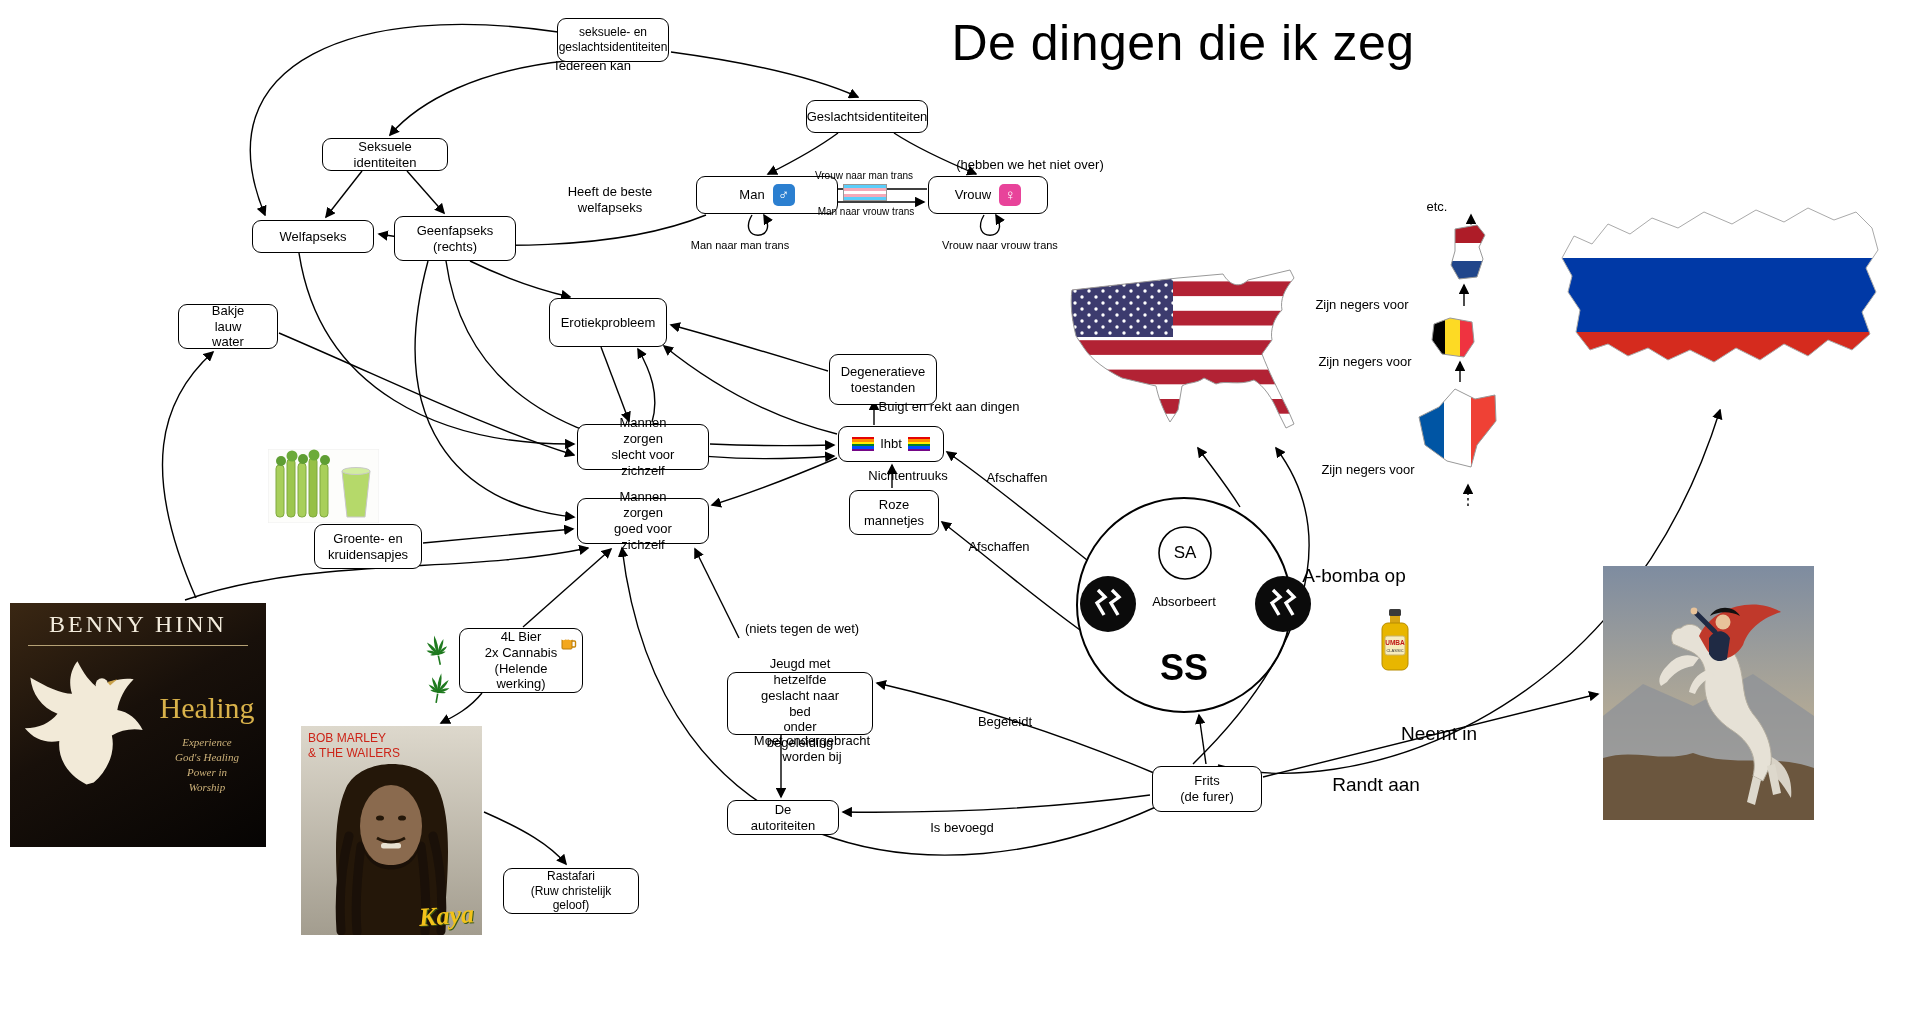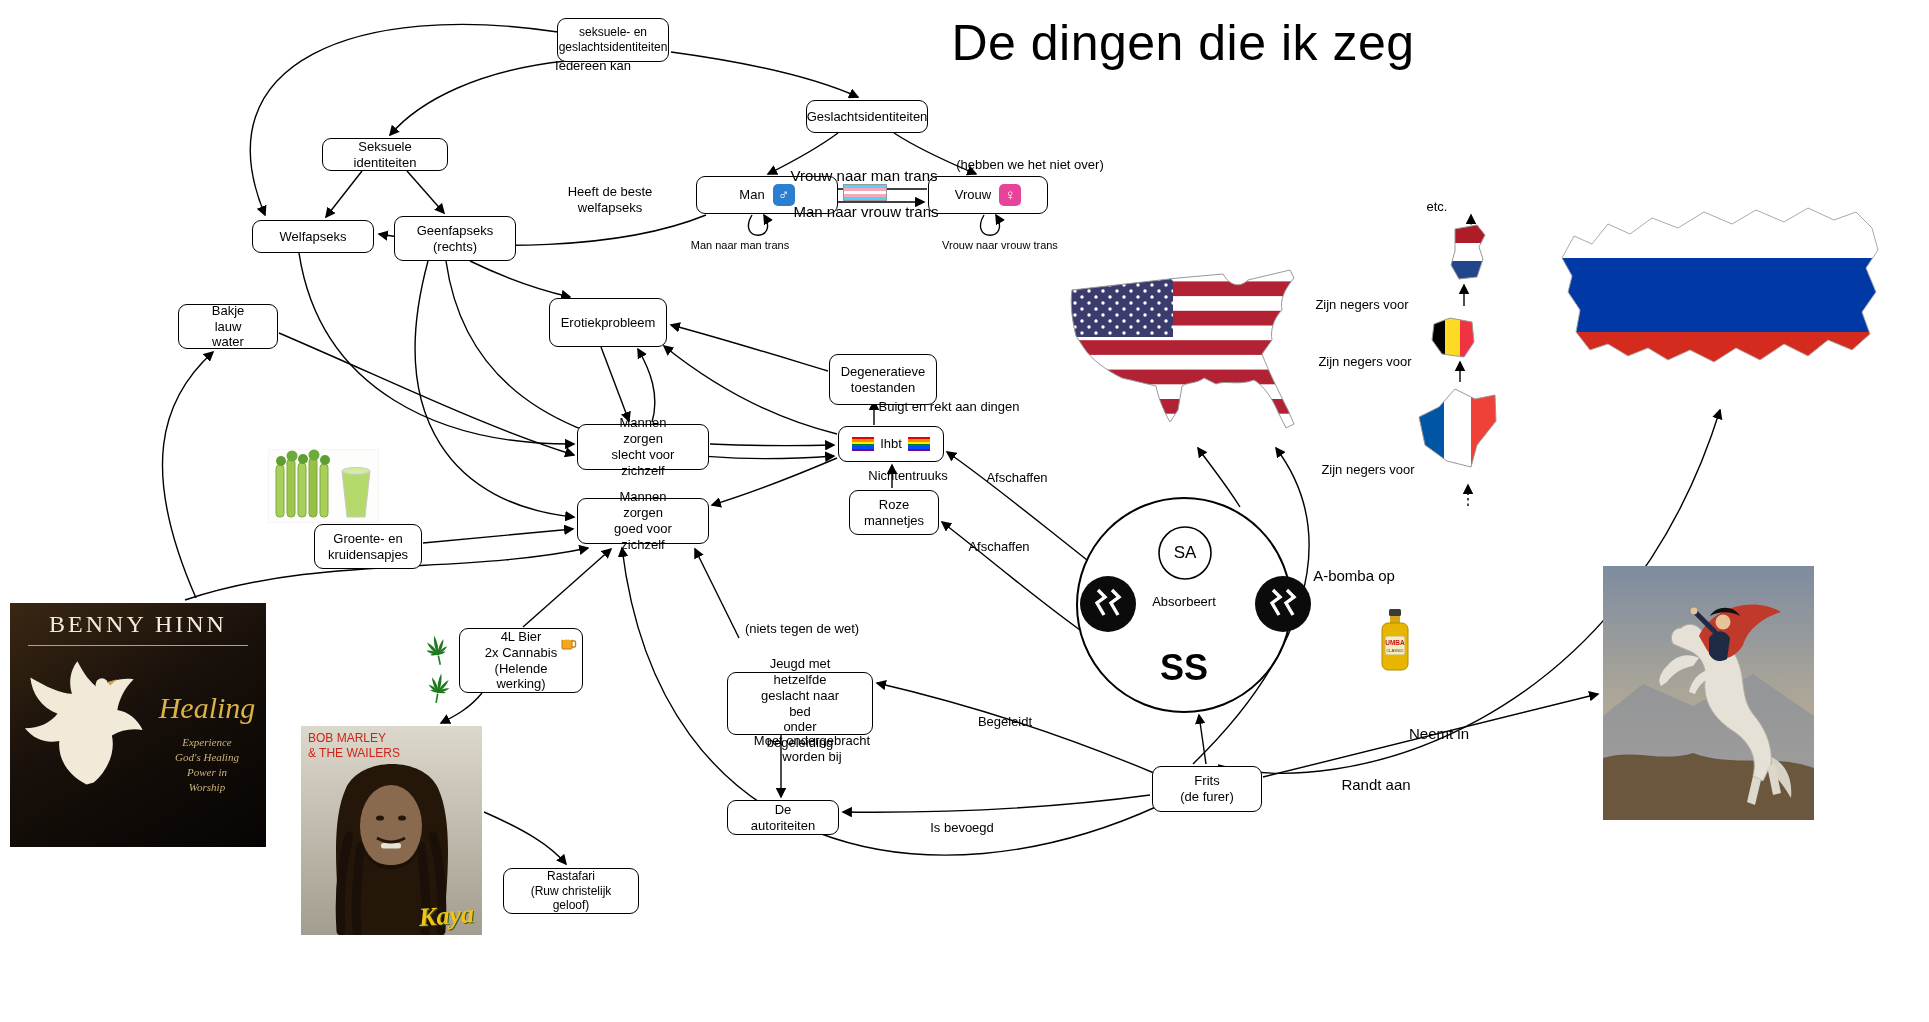--- a/index.html
+++ b/index.html
@@ -6,39 +6,39 @@
   html,body{background:#fff}
   #canvas{position:relative;width:1929px;height:1022px;background:#fff;overflow:hidden;
           font-family:"Liberation Sans",sans-serif;color:#000}
   #edges{position:absolute;left:0;top:0;z-index:1}
   .img{position:absolute;z-index:2}
   .node{position:absolute;z-index:3;background:#fff;border:1.6px solid #000;border-radius:9px;
         display:flex;align-items:center;justify-content:center;text-align:center;
         font-size:13px;line-height:1.22;white-space:pre-line;padding:2px 22px}
   .lbl{position:absolute;z-index:4;font-size:13px;line-height:1.2;text-align:center;
        white-space:pre-line;transform:translate(-50%,-50%)}
-  .lbl.tiny{font-size:15px}
+  .lbl.tiny{font-size:10px}
   .lbl.small{font-size:11px}
-  .lbl.big{font-size:15px}
+  .lbl.big{font-size:19px}
   .title{position:absolute;z-index:4;left:1183px;top:14px;transform:translateX(-50%);
          font-size:50px;letter-spacing:.5px;white-space:nowrap}
   .sym{display:inline-flex;align-items:center;justify-content:center;width:22px;height:22px;
        border-radius:5px;color:#fff;font-size:15px;margin-left:8px;flex:0 0 auto}
   .rainbow{display:inline-block;width:22px;height:14px;margin:0 6px;flex:0 0 auto;
       background:linear-gradient(#e40303 0 16.6%,#ff8c00 16.6% 33.3%,#ffed00 33.3% 50%,#008026 50% 66.6%,#004dff 66.6% 83.3%,#750787 83.3% 100%)}
   .transflag{position:absolute;z-index:4;left:843px;top:184px;width:44px;height:17px;border:1px solid #999;
       background:linear-gradient(#5BCEFA 0 20%,#F5A9B8 20% 40%,#fff 40% 60%,#F5A9B8 60% 80%,#5BCEFA 80% 100%)}
   .ss-text{position:absolute;z-index:4;transform:translate(-50%,-50%);font-weight:700}
   
   .benny{left:10px;top:603px;width:256px;height:244px;background:linear-gradient(150deg,#3a2713 0%,#18100a 45%,#060403 100%)}
   .benny .artist{position:absolute;left:0;right:0;top:8px;text-align:center;color:#f3ecdd;
       font-family:"Liberation Serif",serif;font-size:24px;letter-spacing:3px}
   .benny .rule{position:absolute;left:18px;right:18px;top:42px;height:1px;background:#b5a175}
   .benny .healing{position:absolute;left:142px;top:88px;width:110px;text-align:center;color:#d9b24a;
-      font-family:"Liberation Serif",serif;font-style:italic;font-size:30px}
+      font-family:"Liberation Serif",serif;font-size:30px}
   .benny .sub{position:absolute;left:142px;top:132px;width:110px;text-align:center;color:#cdb27a;
       font-family:"Liberation Serif",serif;font-style:italic;font-size:11px;line-height:1.35;white-space:pre-line}
   .kaya{left:301px;top:726px;width:181px;height:209px;background:linear-gradient(#ddd8cc,#a39d8f)}
   .kaya .artist{position:absolute;left:7px;top:5px;color:#cc2418;font-weight:400;font-size:12px;
       line-height:1.25;white-space:pre-line}
   .kaya .ktitle{position:absolute;right:8px;bottom:4px;color:#f2c21a;font-family:"Liberation Serif",serif;
       font-style:italic;font-weight:700;font-size:26px;text-shadow:1px 1px 0 #3a5a18;transform:rotate(-4deg)}
   .napoleon{left:1603px;top:566px;width:211px;height:254px}
   .celery{left:268px;top:449px;width:111px;height:74px;background:#fff}
   .bottle{left:1378px;top:609px;width:34px;height:62px}

